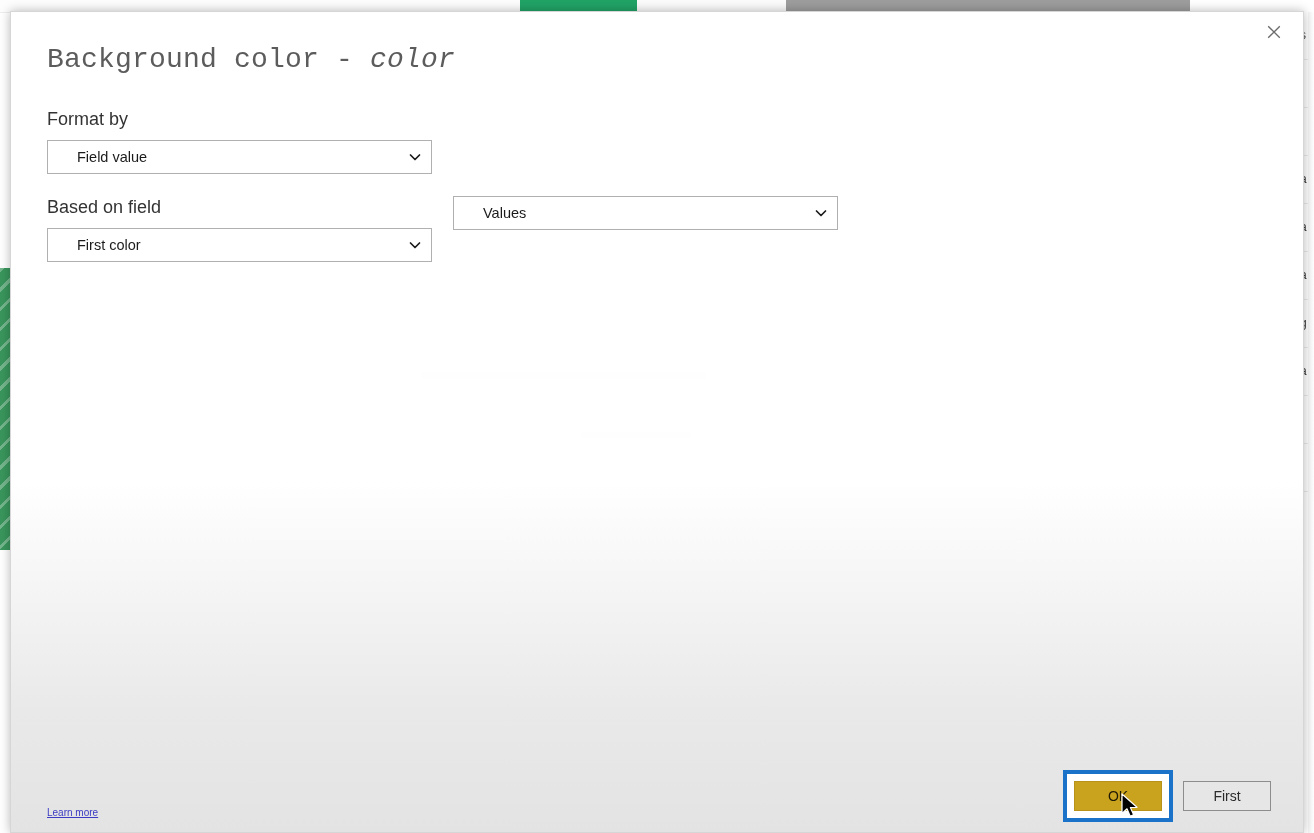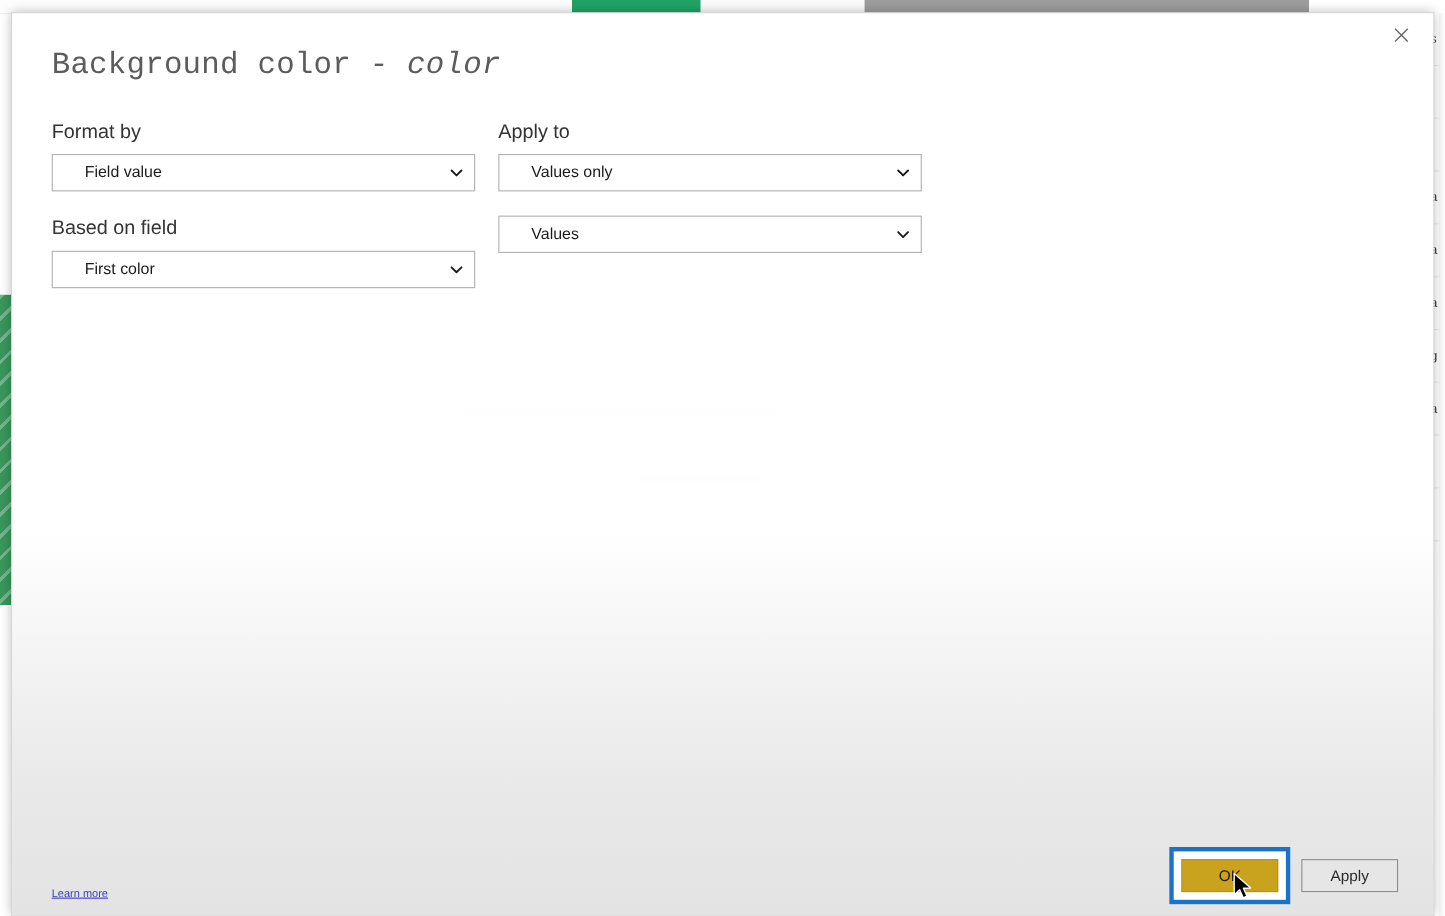--- a/index.html
+++ b/index.html
@@ -343,31 +343,20 @@
         <div class="select-box">
           <span class="select-value">Field value</span>
           <span class="select-chevron">
             <svg width="14" height="14" viewBox="0 0 14 14" aria-hidden="true">
               <path d="M2.5 5 L7 9.5 L11.5 5" stroke="#1b1b1b" stroke-width="1.7" fill="none" stroke-linecap="round" stroke-linejoin="round"></path>
             </svg>
           </span>
         </div>
       </div>
 
-      <div class="form-field">
-        <div class="field-label">Apply to</div>
-        <div class="select-box">
-          <span class="select-value">Values only</span>
-          <span class="select-chevron">
-            <svg width="14" height="14" viewBox="0 0 14 14" aria-hidden="true">
-              <path d="M2.5 5 L7 9.5 L11.5 5" stroke="#1b1b1b" stroke-width="1.7" fill="none" stroke-linecap="round" stroke-linejoin="round"></path>
-            </svg>
-          </span>
-        </div>
-      </div>
 
     </div>
 
     <div class="form-row">
 
       <div class="form-field">
         <div class="field-label">Based on field</div>
         <div class="select-box">
           <span class="select-value">First color</span>
           <span class="select-chevron">
@@ -394,21 +383,21 @@
 
   <div class="ghost" style="left:410px; top:360px; width:285px; height:7px;"></div>
   <div class="ghost" style="left:570px; top:420px; width:110px; height:6px;"></div>
 
   <div class="learn-more">Learn more</div>
 
   <div class="footer-buttons">
     <span class="ok-highlight">
       <button class="btn-ok">OK</button>
     </span>
-    <button class="btn-cancel">Apply</button>
+    <button class="btn-cancel">First</button>
   </div>
 
 </div>
 
 <div id="mouse-cursor">
   <svg width="20" height="28" viewBox="0 0 20 28" aria-hidden="true">
     <path d="M1 1 L1 20.5 L6 15.8 L9.2 23.2 L12.6 21.7 L9.4 14.5 L16 14.3 Z" fill="#000000" stroke="#ffffff" stroke-width="1.2" stroke-linejoin="round"></path>
   </svg>
 </div>
 

